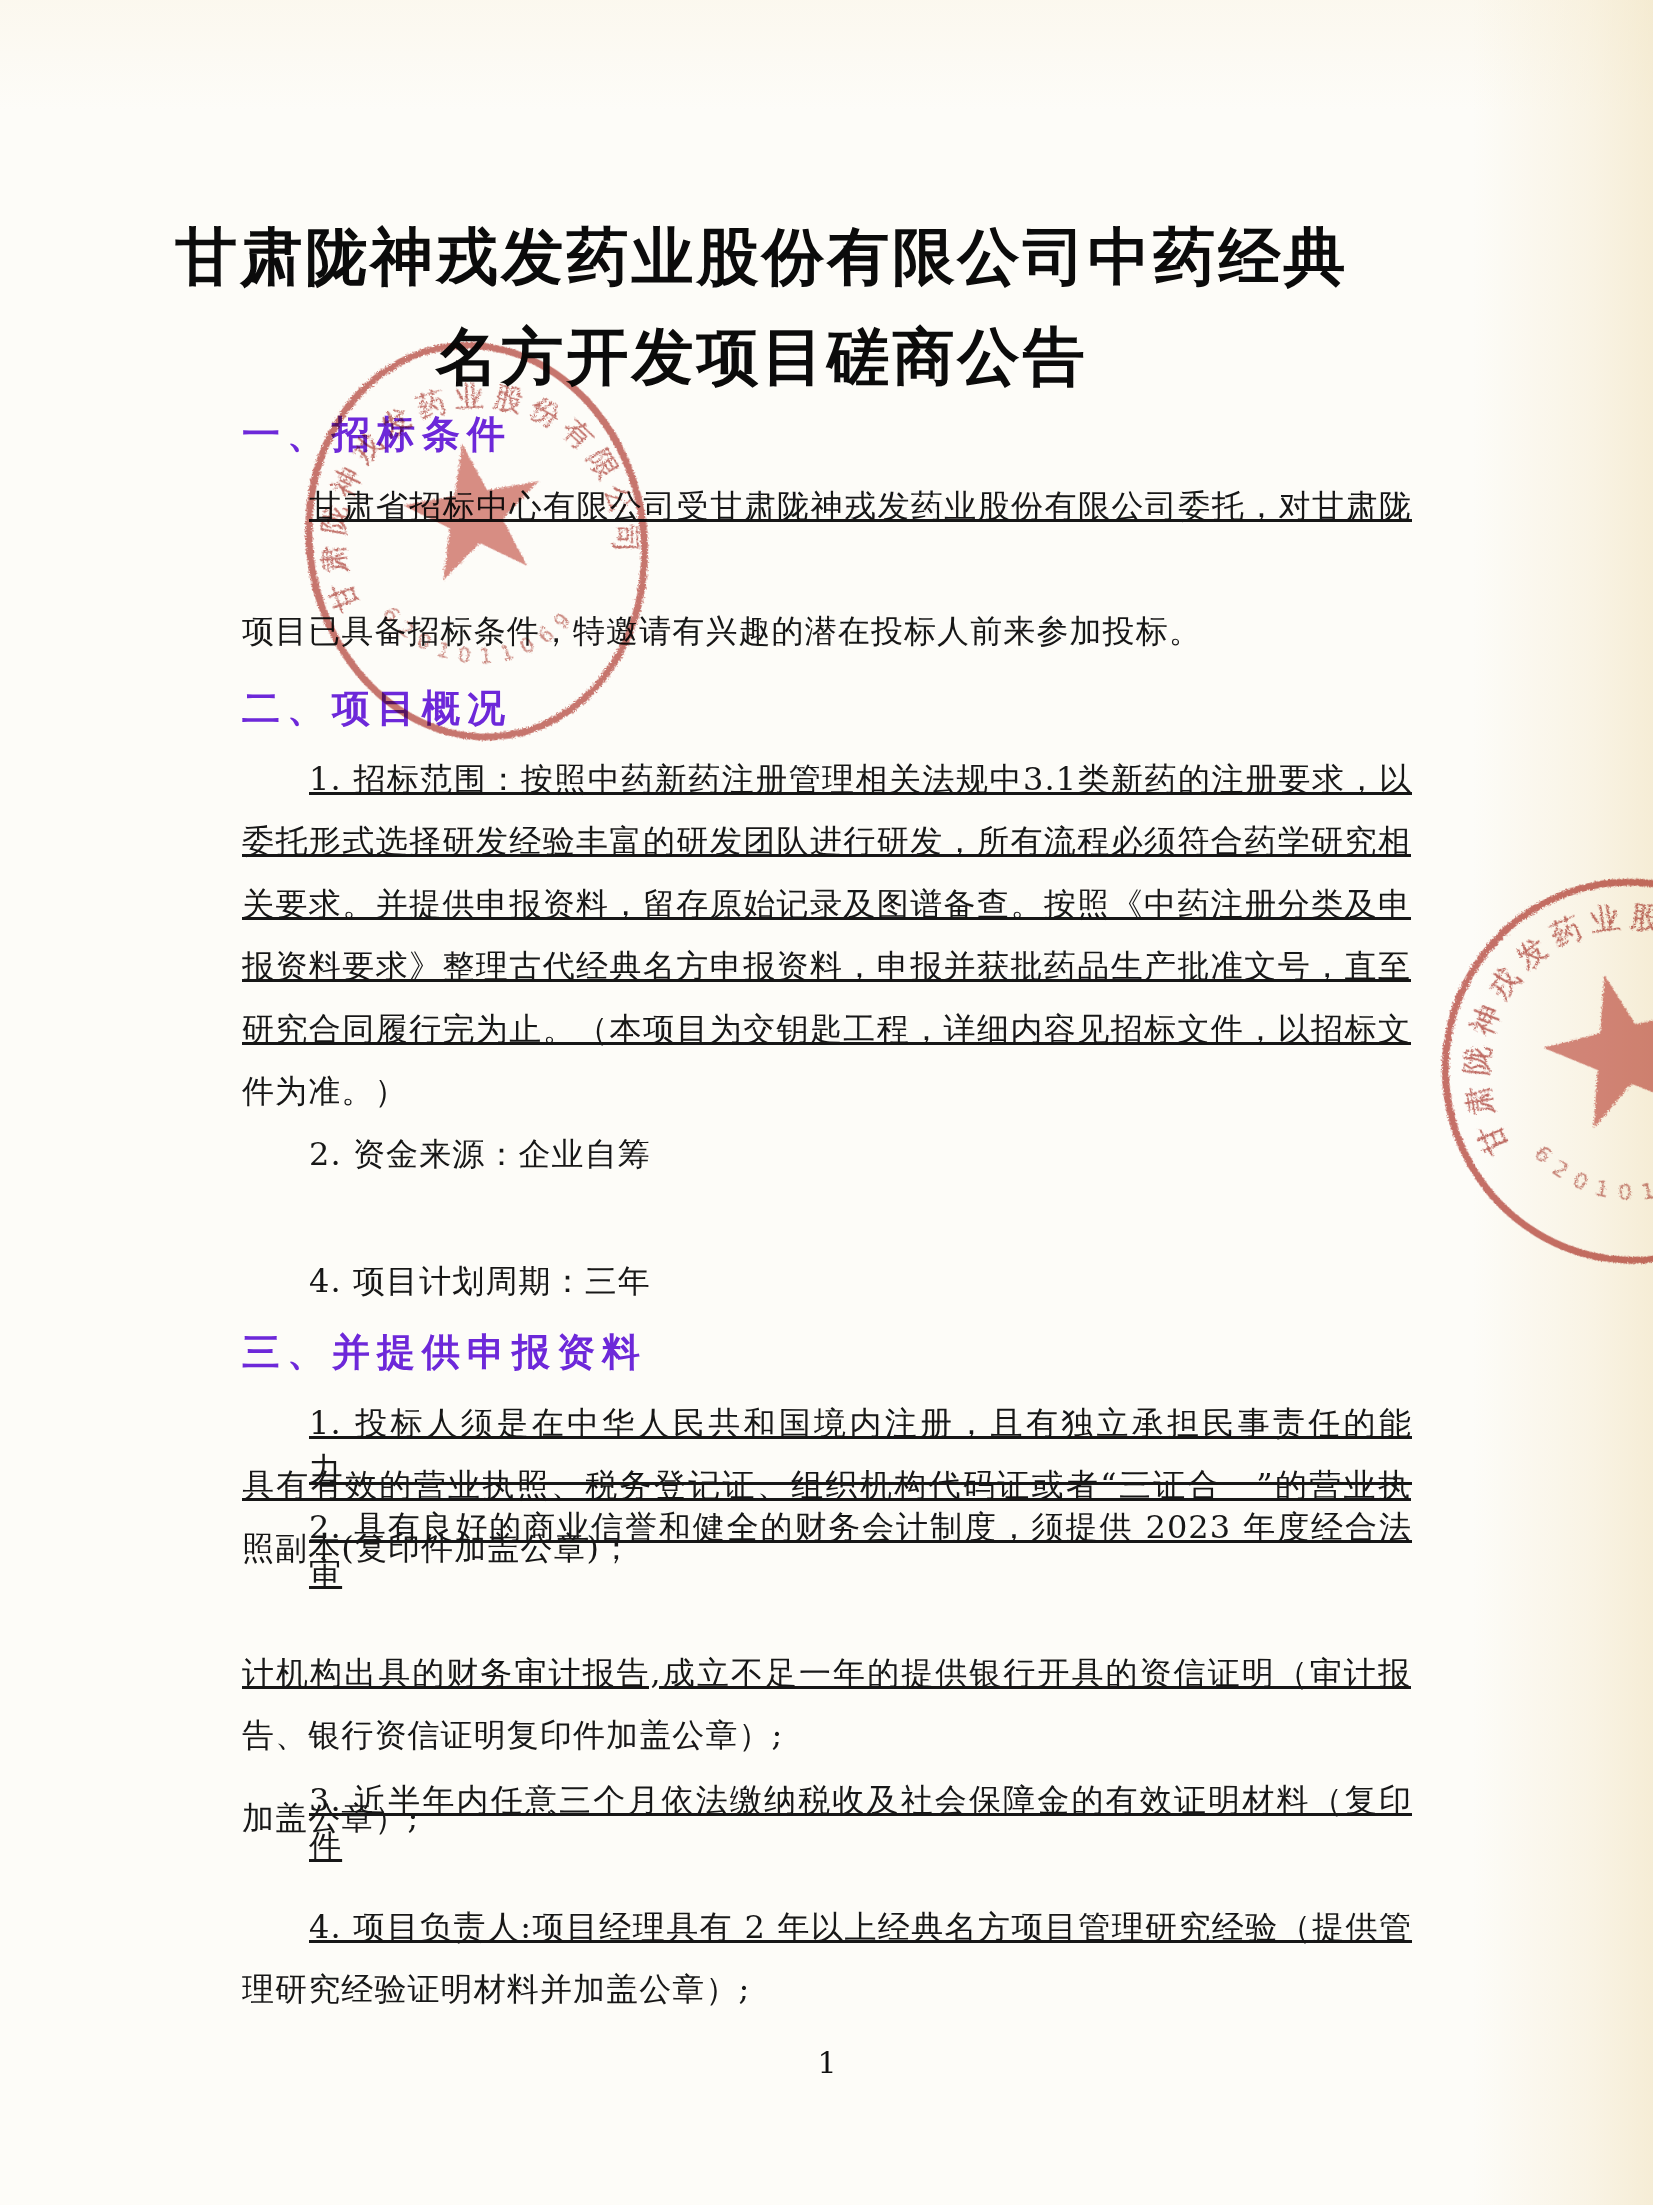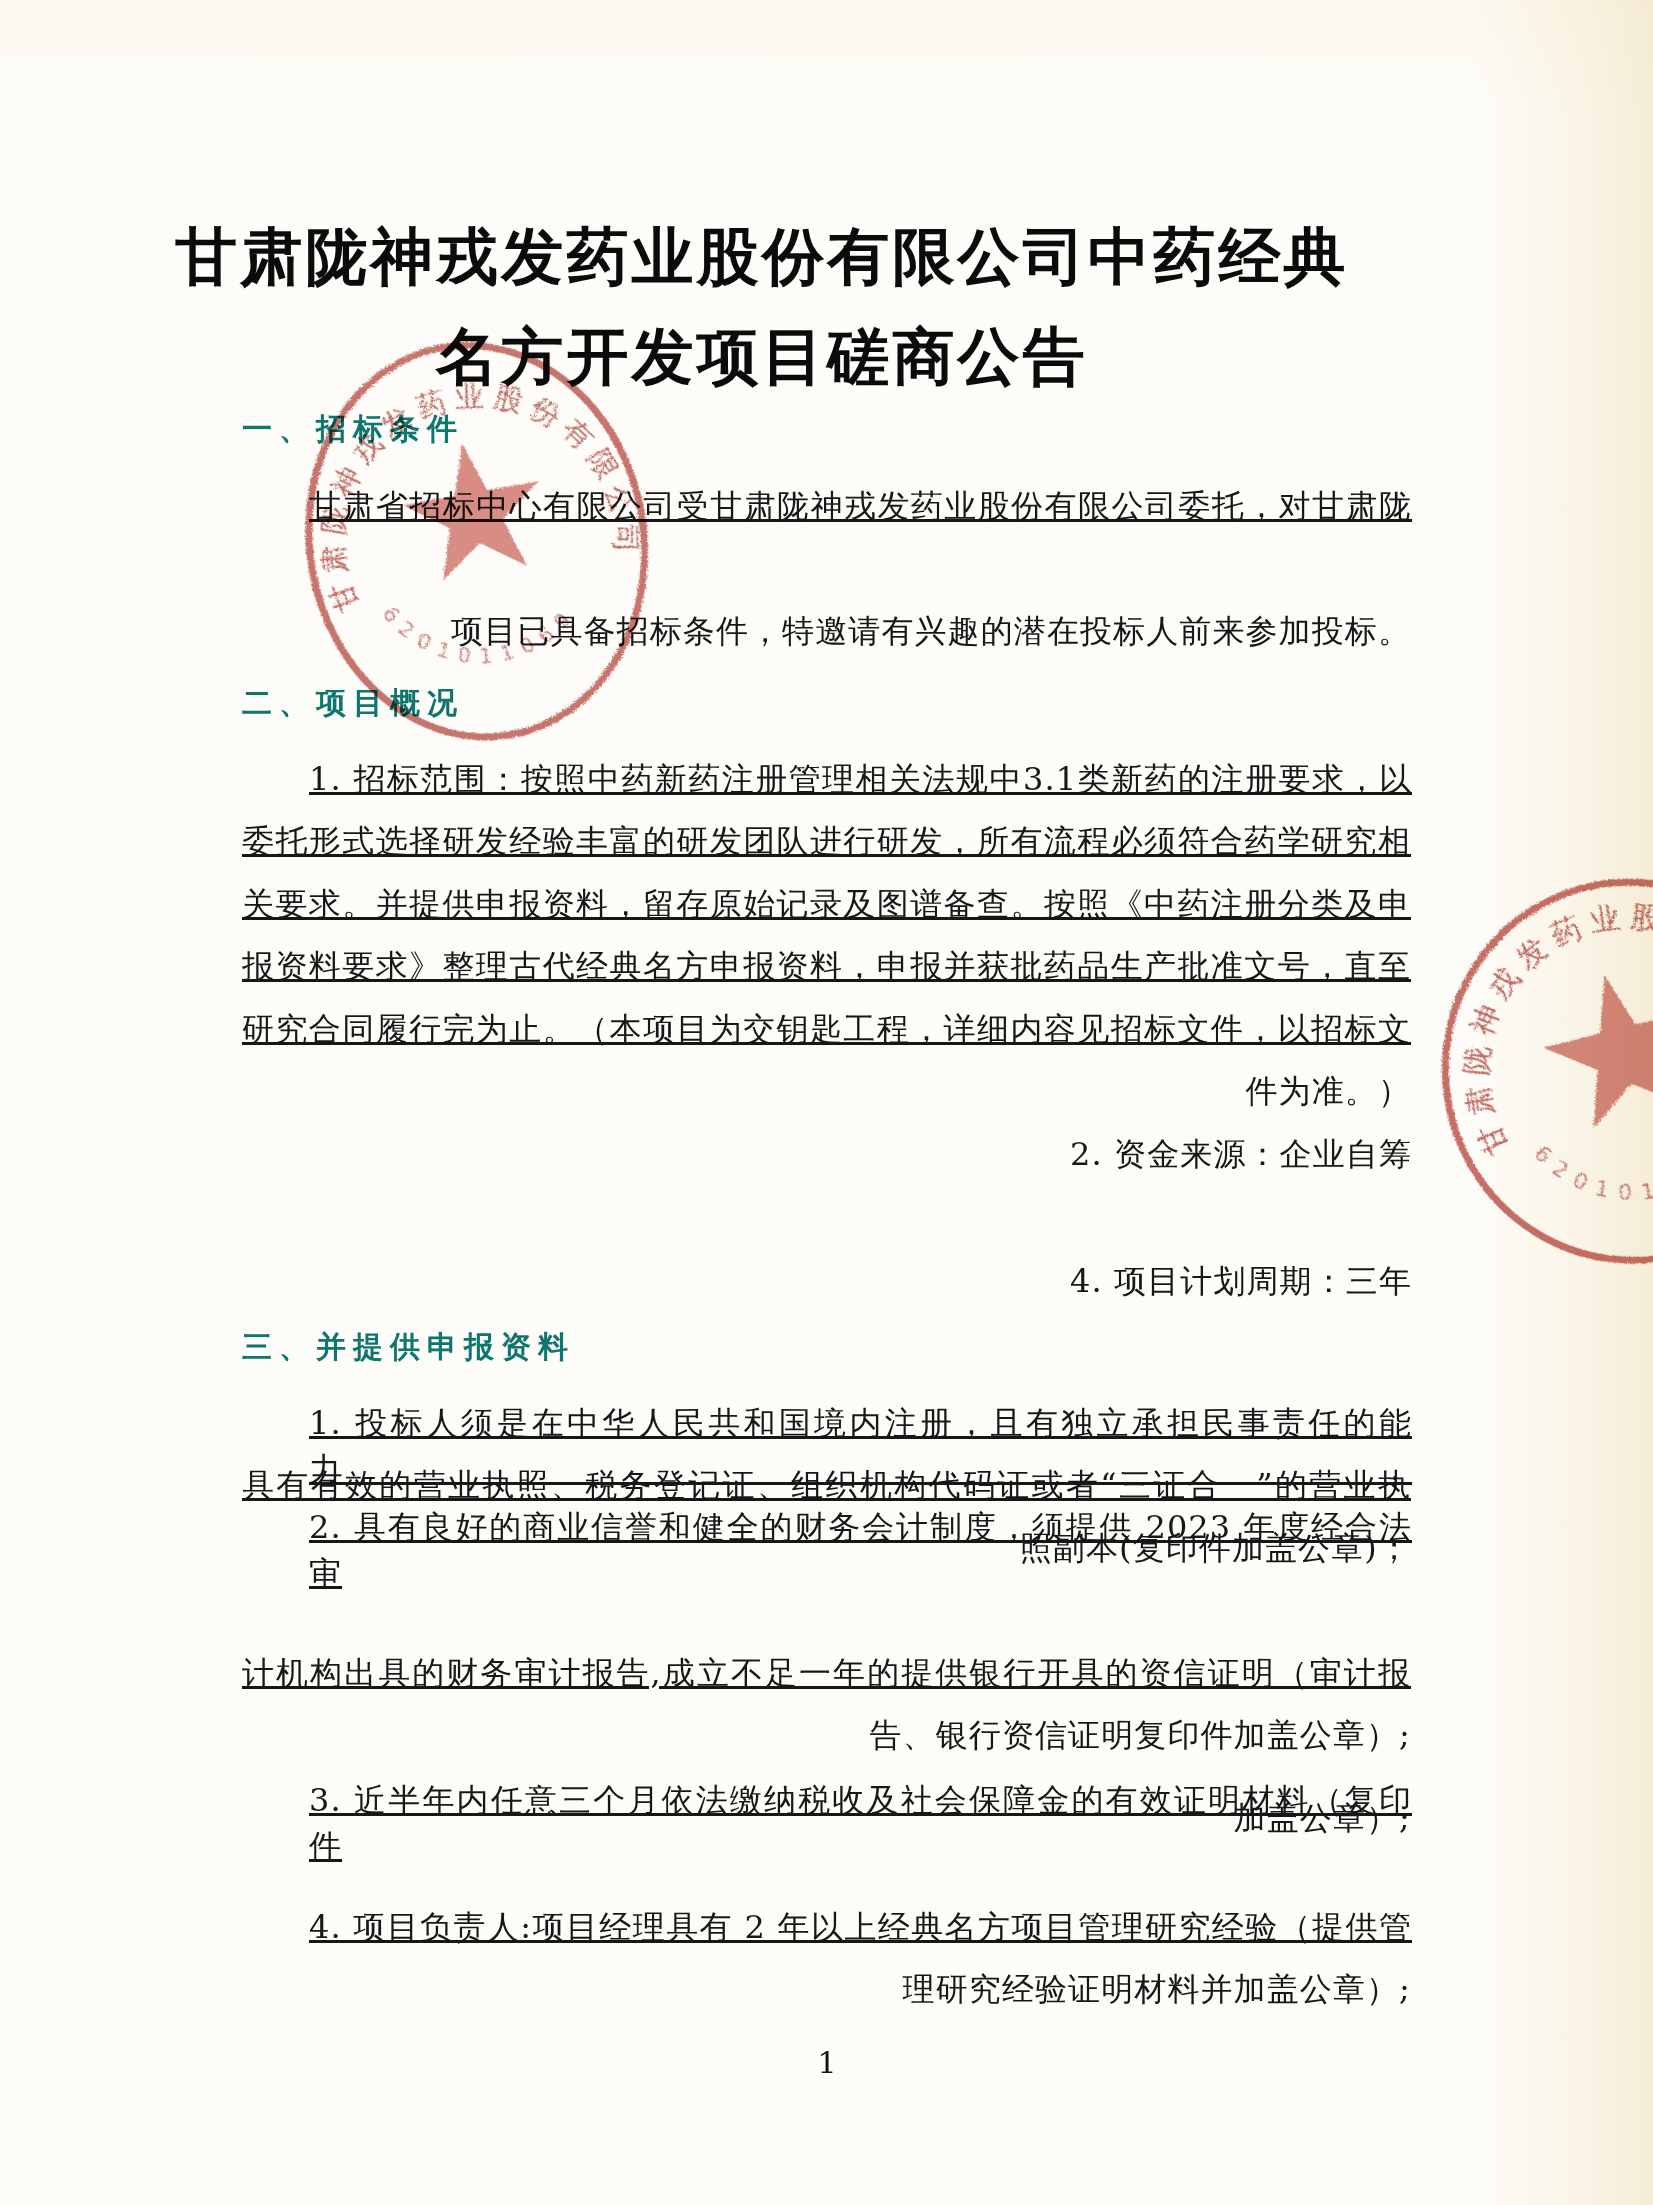--- a/index.html
+++ b/index.html
@@ -24,33 +24,32 @@
     font-weight:700;
     font-size:62px;
     letter-spacing:3.2px;
     color:#0b0b0b;
     white-space:nowrap;
   }
   .sec-heading{
     position:absolute;left:242px;
     font-family:"DejaVu Sans", sans-serif;
     font-weight:700;
-    font-size:30px;
+    font-size:38px;
     letter-spacing:7px;
-    color:#0f766e;
+    color:#6d28d9;
     white-space:nowrap;
   }
   .bl{
     position:absolute;left:242px;width:1169px;
     font-size:32px;
     letter-spacing:1.1px;
     line-height:46px;
     color:#171717;
     white-space:nowrap;
-    text-align:right;
   }
   .bl.j{
     white-space:normal;
     text-align:justify;
     text-align-last:justify;
     text-decoration:underline;
   }
   .bl.in{
     padding-left:67px;
     width:1103px;

